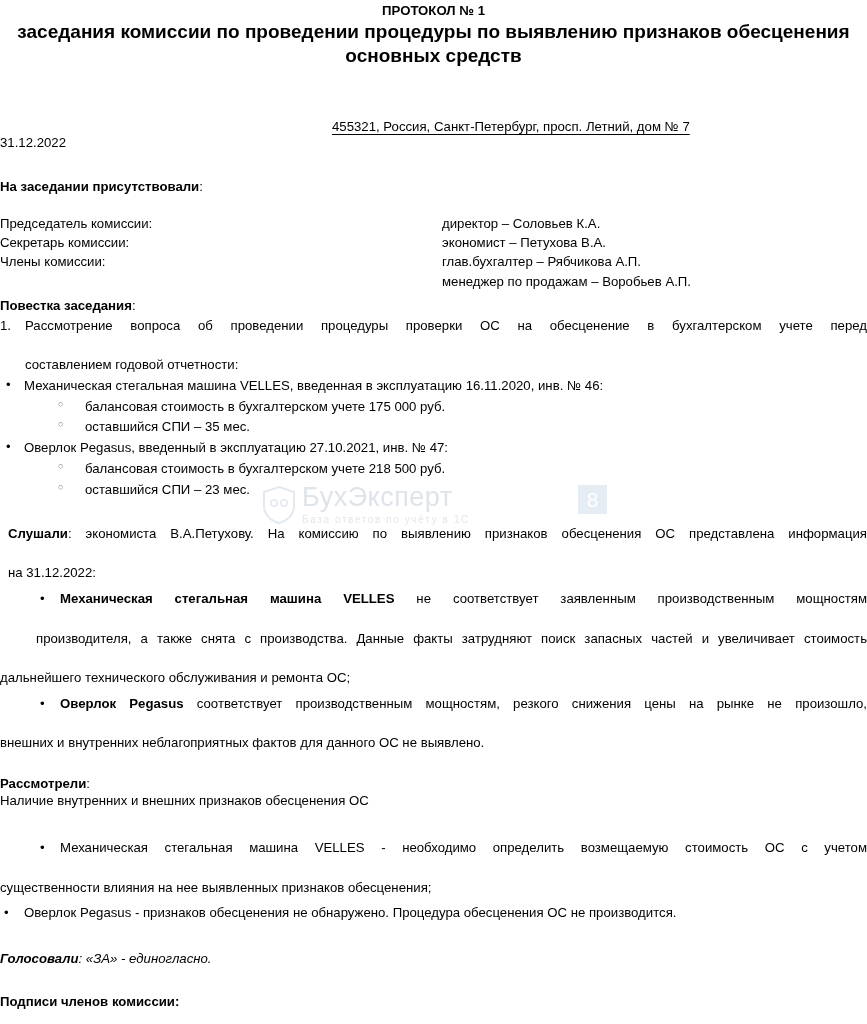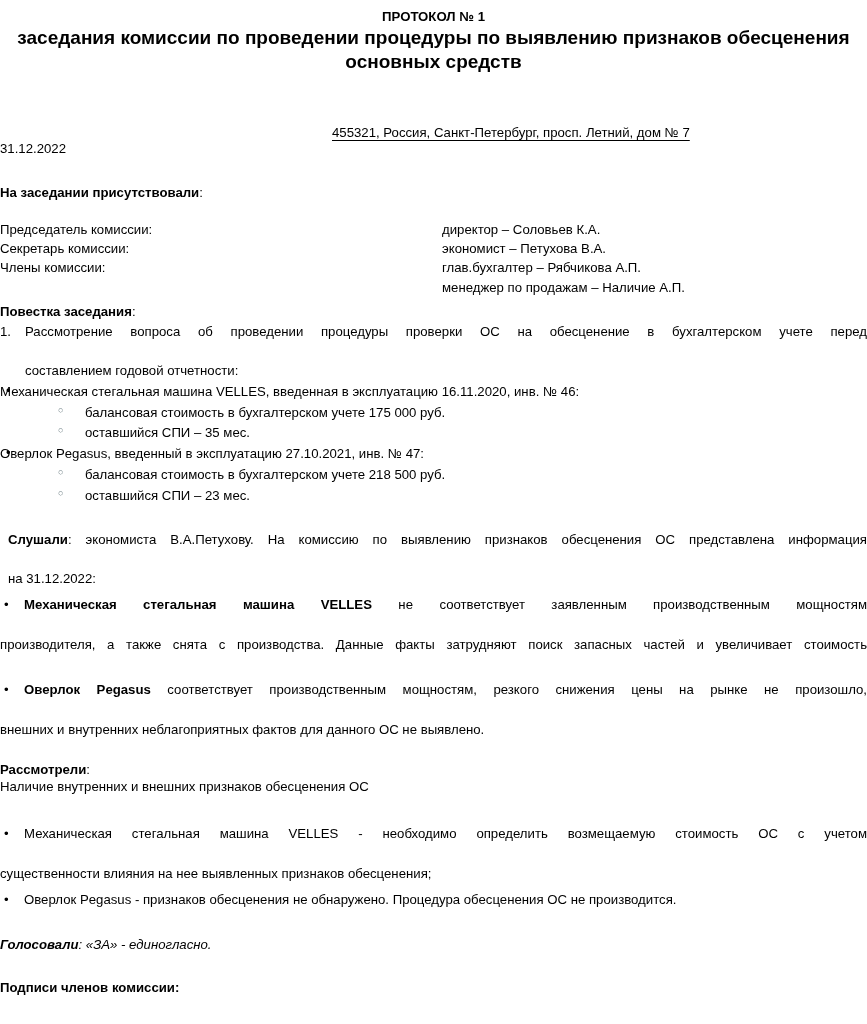--- a/index.html
+++ b/index.html
@@ -79,21 +79,21 @@
   .content {
     position: relative;
     z-index: 2;
     padding: 0;
   }
 
   .title-block {
     text-align: center;
     font-weight: bold;
     line-height: 1.28;
-    padding-top: 9px;
+    padding-top: 3px;
   }
   .title-1 { font-size: 13.2px; }
   .title-2 { font-size: 19px; }
 
   .datebar {
     position: relative;
     height: 20px;
     margin-top: 50px;
   }
   .datebar .date {
@@ -145,20 +145,21 @@
     text-align: justify;
   }
   .num-item .jline:after {
     content: "";
     display: inline-block;
     width: 100%;
   }
 
   .bullet {
     position: relative;
+    padding-left: 24px;
     line-height: 1.5;
     margin-top: 1px;
   }
   .bullet:before {
     content: "\2022";
     position: absolute;
     left: 6px;
     top: -1px;
     font-size: 13px;
   }
@@ -201,39 +202,52 @@
     line-height: 1.5;
   }
   .bullet-flow .bdot {
     display: inline-block;
     width: 24px;
     text-indent: 4px;
   }
   .bullet-flow .jline {
     display: block;
     text-align: justify;
+    padding-left: 36px;
   }
   .bullet-flow .jline:after {
     content: "";
     display: inline-block;
     width: 100%;
   }
 
   .sect-reviewed { margin-top: 23px; }
   .sect-resolved { margin-top: 27px; }
   .plain-line { line-height: 1.5; }
 
   .sect-vote { margin-top: 28px; font-style: italic; }
   .sect-sign { margin-top: 28px; }
 </style>
 </head>
 <body>
 
 <div class="page">
 
+  <div class="watermark">
+    <svg class="wm-shield" viewBox="0 0 34 38">
+      <path d="M17 1 L32 6 V20 C32 29 25 35 17 37 C9 35 2 29 2 20 V6 Z" fill="none" stroke="#e4e9f0" stroke-width="2"></path>
+      <circle cx="12" cy="17" r="3.2" fill="none" stroke="#e4e9f0" stroke-width="1.6"></circle>
+      <circle cx="22" cy="17" r="3.2" fill="none" stroke="#e4e9f0" stroke-width="1.6"></circle>
+    </svg>
+    <div class="wm-textblock">
+      <div class="wm-main">БухЭксперт</div>
+      <div class="wm-sub">База ответов по учёту в 1С</div>
+    </div>
+    <div class="wm-badge">8</div>
+  </div>
 
   <div class="content">
 
     <div class="title-block">
       <div class="title-1">ПРОТОКОЛ № 1</div>
       <div class="title-2">заседания комиссии по проведении процедуры по выявлению признаков обесценения основных средств</div>
     </div>
 
     <div class="datebar">
       <span class="date">31.12.2022</span>
@@ -253,21 +267,21 @@
           <tr>
             <td class="role">Секретарь комиссии:</td>
             <td>экономист – Петухова В.А.</td>
           </tr>
           <tr>
             <td class="role">Члены комиссии:</td>
             <td>глав.бухгалтер – Рябчикова А.П.</td>
           </tr>
           <tr>
             <td class="role"></td>
-            <td>менеджер по продажам – Наличие А.П.</td>
+            <td>менеджер по продажам – Воробьев А.П.</td>
           </tr>
         </tbody>
       </table>
     </div>
 
     <div class="sect-agenda">
       <div>
         <span class="h-bold">Повестка заседания</span><span>:</span>
       </div>
 
@@ -300,20 +314,21 @@
 
     <div class="sect-heard">
       <div class="para-just">
         <span class="jline"><span class="h-bold">Слушали</span><span>:</span><span> экономиста В.А.Петухову. На комиссию по выявлению признаков обесценения ОС представлена информация</span></span>
         <span>на 31.12.2022:</span>
       </div>
 
       <div class="bullet-flow">
         <span class="jline"><span class="bdot">•</span><span class="h-bold">Механическая стегальная машина VELLES</span><span> не соответствует заявленным производственным мощностям</span></span>
         <span class="jline">производителя, а также снята с производства. Данные факты затрудняют поиск запасных частей и увеличивает стоимость</span>
+        <span>дальнейшего технического обслуживания и ремонта ОС;</span>
       </div>
 
       <div class="bullet-flow">
         <span class="jline"><span class="bdot">•</span><span class="h-bold">Оверлок Pegasus</span><span> соответствует производственным мощностям, резкого снижения цены на рынке не произошло,</span></span>
         <span>внешних и внутренних неблагоприятных фактов для данного ОС не выявлено.</span>
       </div>
     </div>
 
     <div class="sect-reviewed">
       <div>

